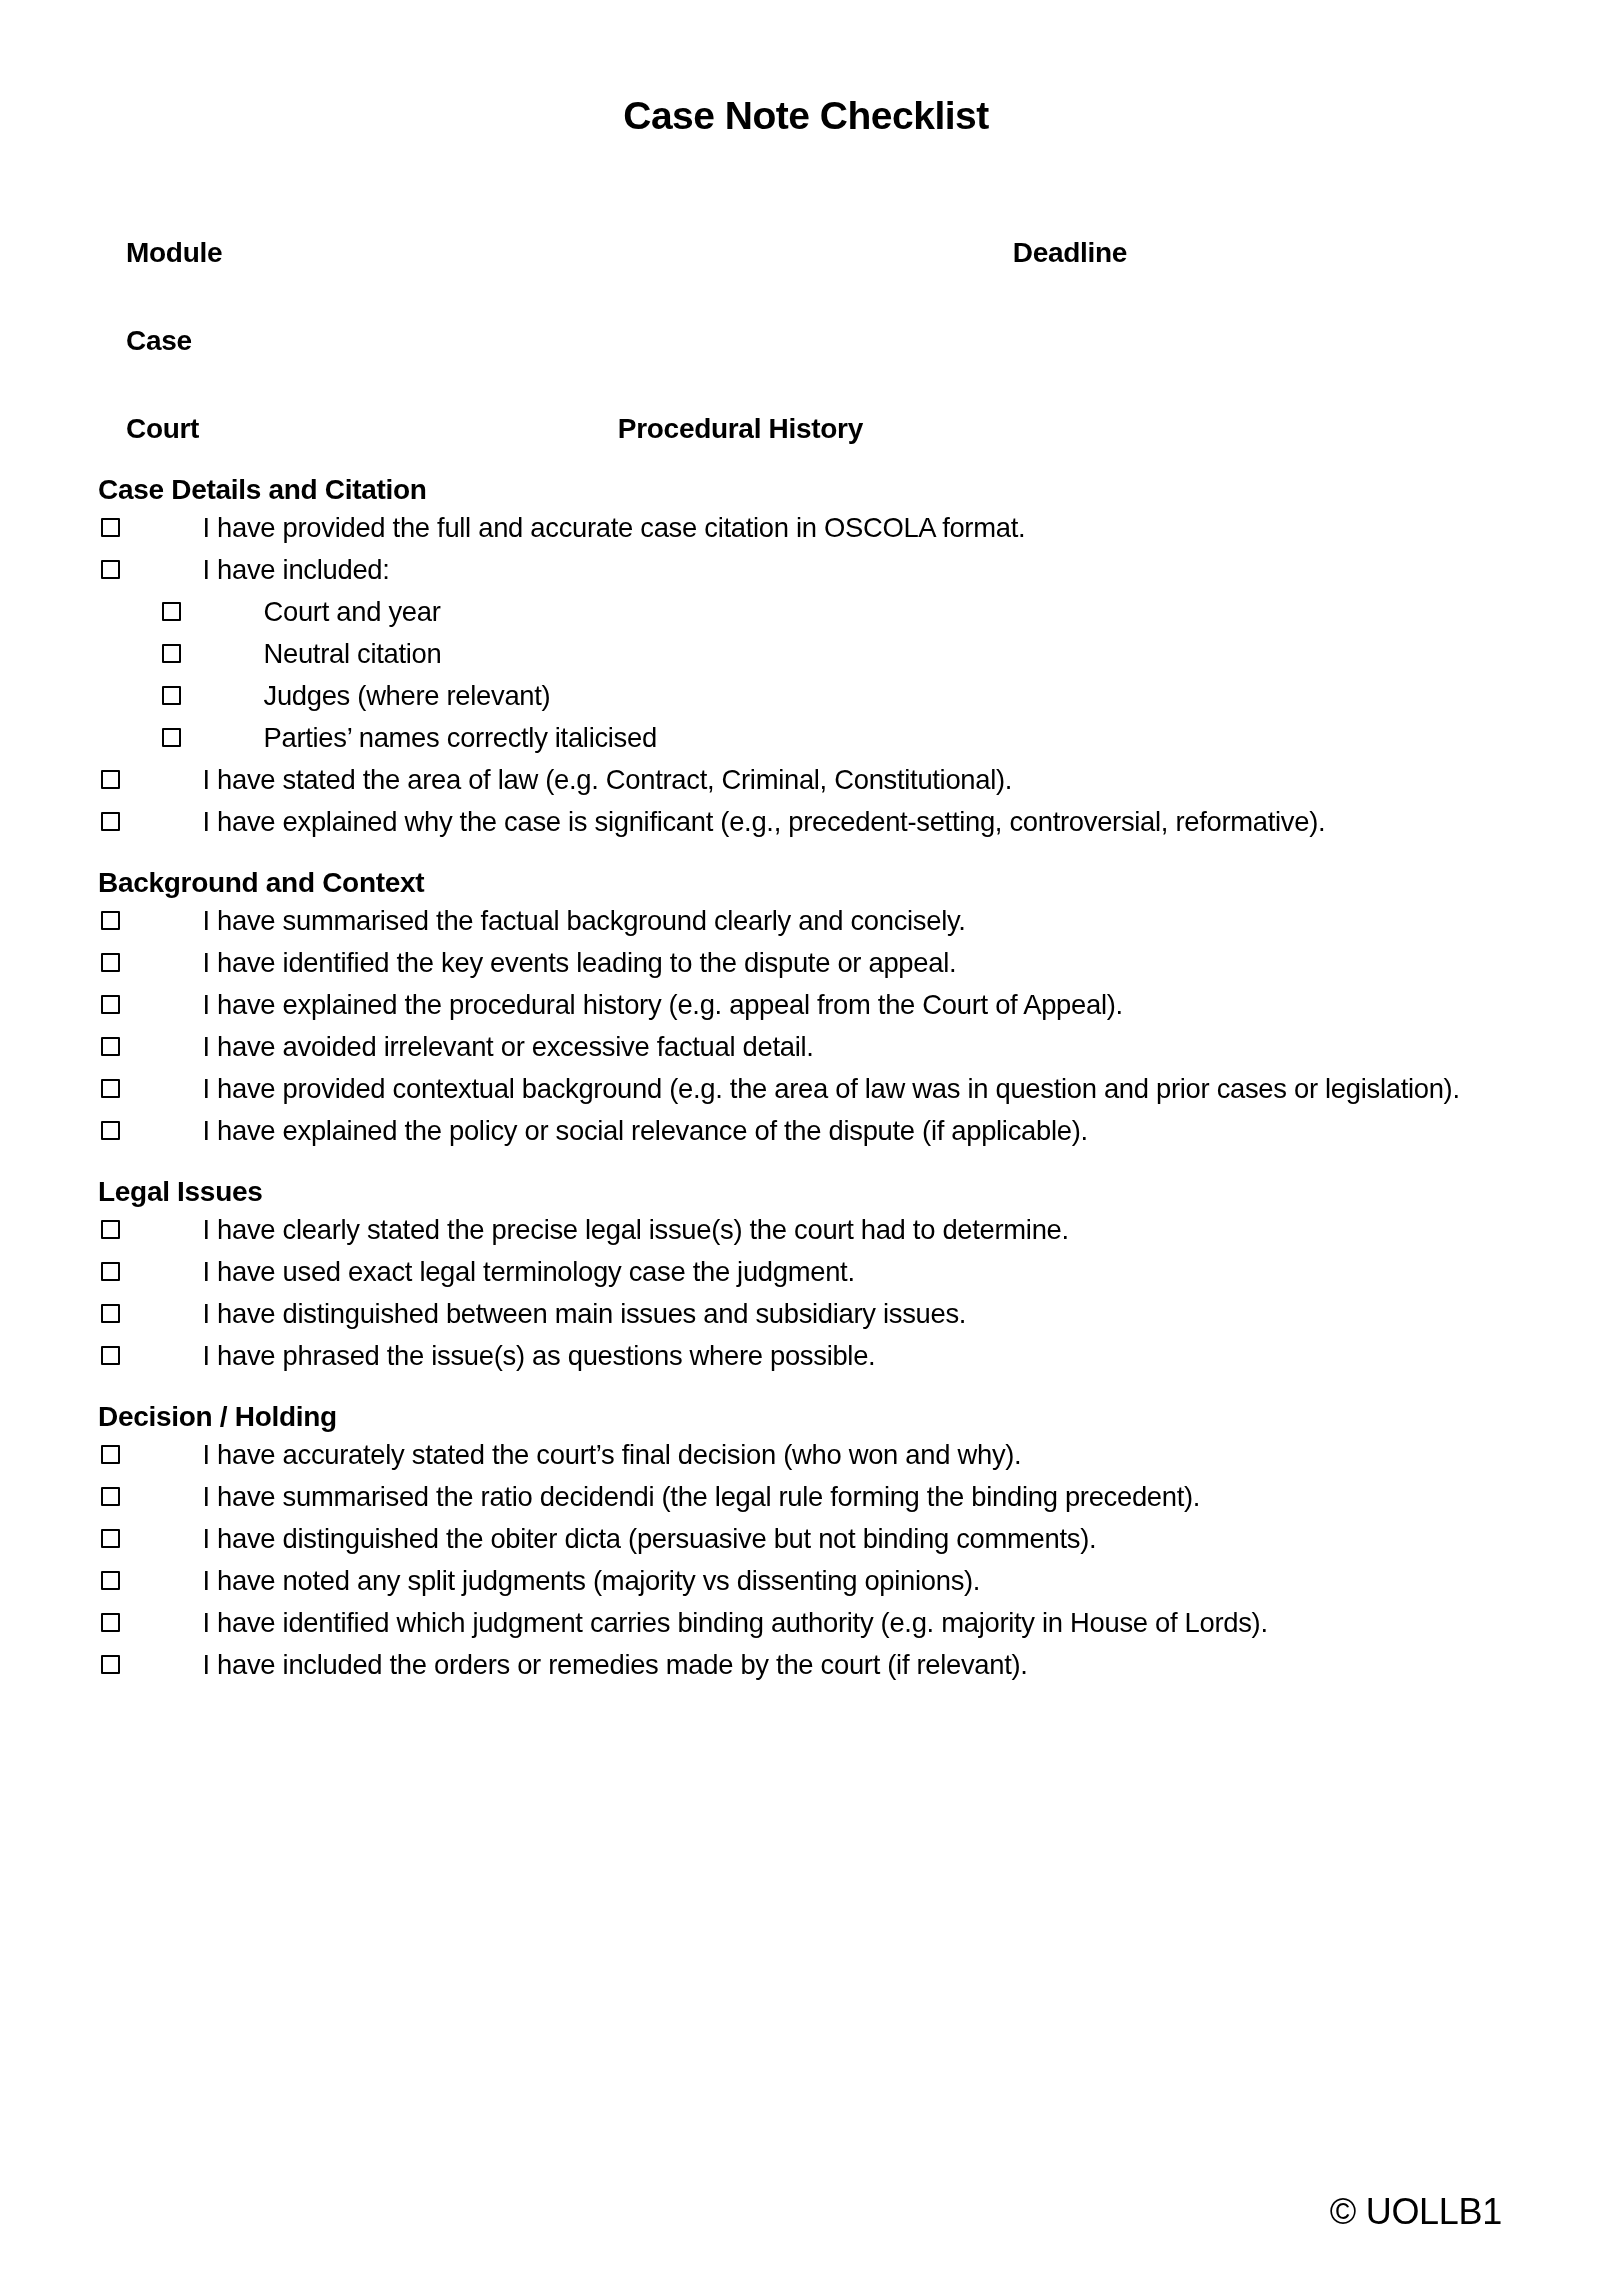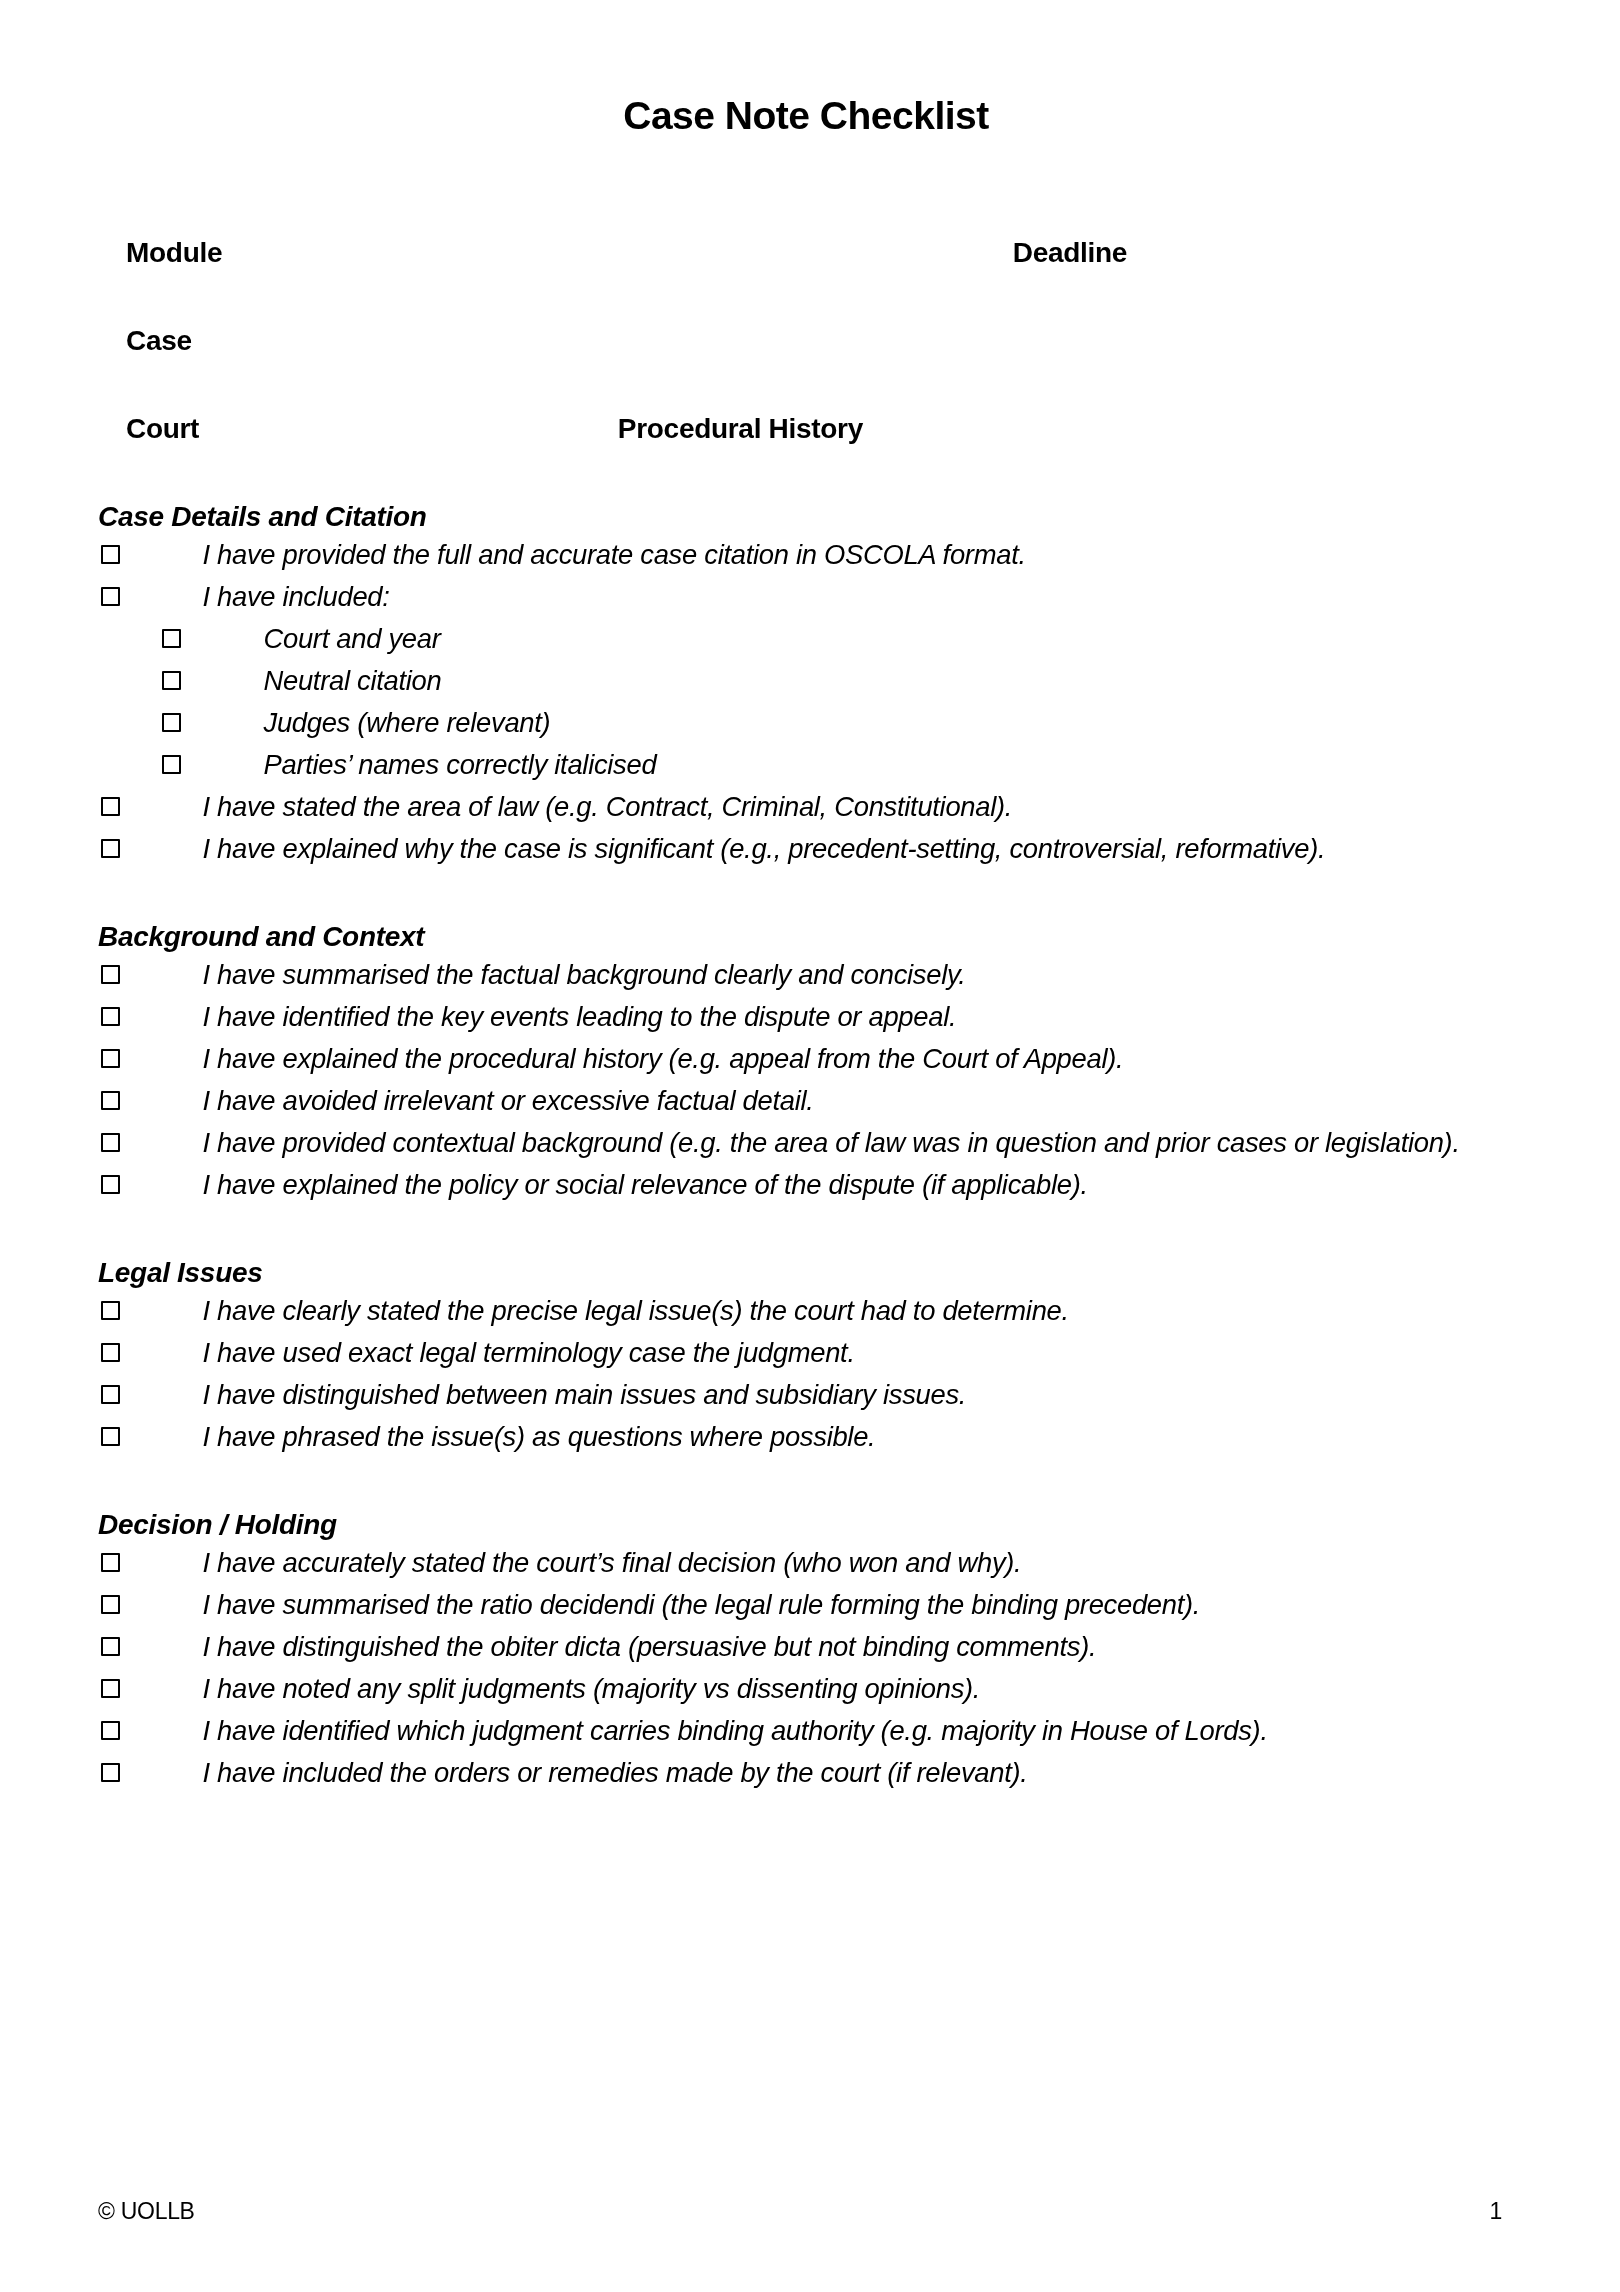--- a/index.html
+++ b/index.html
@@ -49,22 +49,21 @@
     background-image: radial-gradient(circle, #000 1.5px, transparent 2px);
     background-size: 7.3px 7.3px;
     background-repeat: repeat-x;
     background-position: left bottom 4.9px;
   }
   .dots.grow { flex: 1 1 auto; }
   .dots.w388 { flex: 0 0 380px; }
   .dots.w412 { flex: 0 0 404px; }
   .dots:last-child { margin-right: 0; }
   .section {
-    margin-top: 49px;
-    font-style: italic;
+    margin-top: 22px;
   }
   .sec-heading {
     margin: 0;
     font-size: 28px;
     line-height: 35px;
     font-weight: 700;
   }
   .item {
     display: flex;
     align-items: flex-start;
@@ -90,22 +89,22 @@
   .item-text {
     flex: 1 1 auto;
     min-width: 0;
   }
   .footer {
     position: absolute;
     top: 2194px;
     left: 98px;
     right: 118px;
     display: flex;
-    justify-content: space-between;
-    font-size: 23px;
+    justify-content: flex-end;
+    font-size: 36px;
     line-height: 35px;
   }
 </style>
 </head>
 <body>
 
 <div class="page">
 
   <h1 class="title">Case Note Checklist</h1>
 

